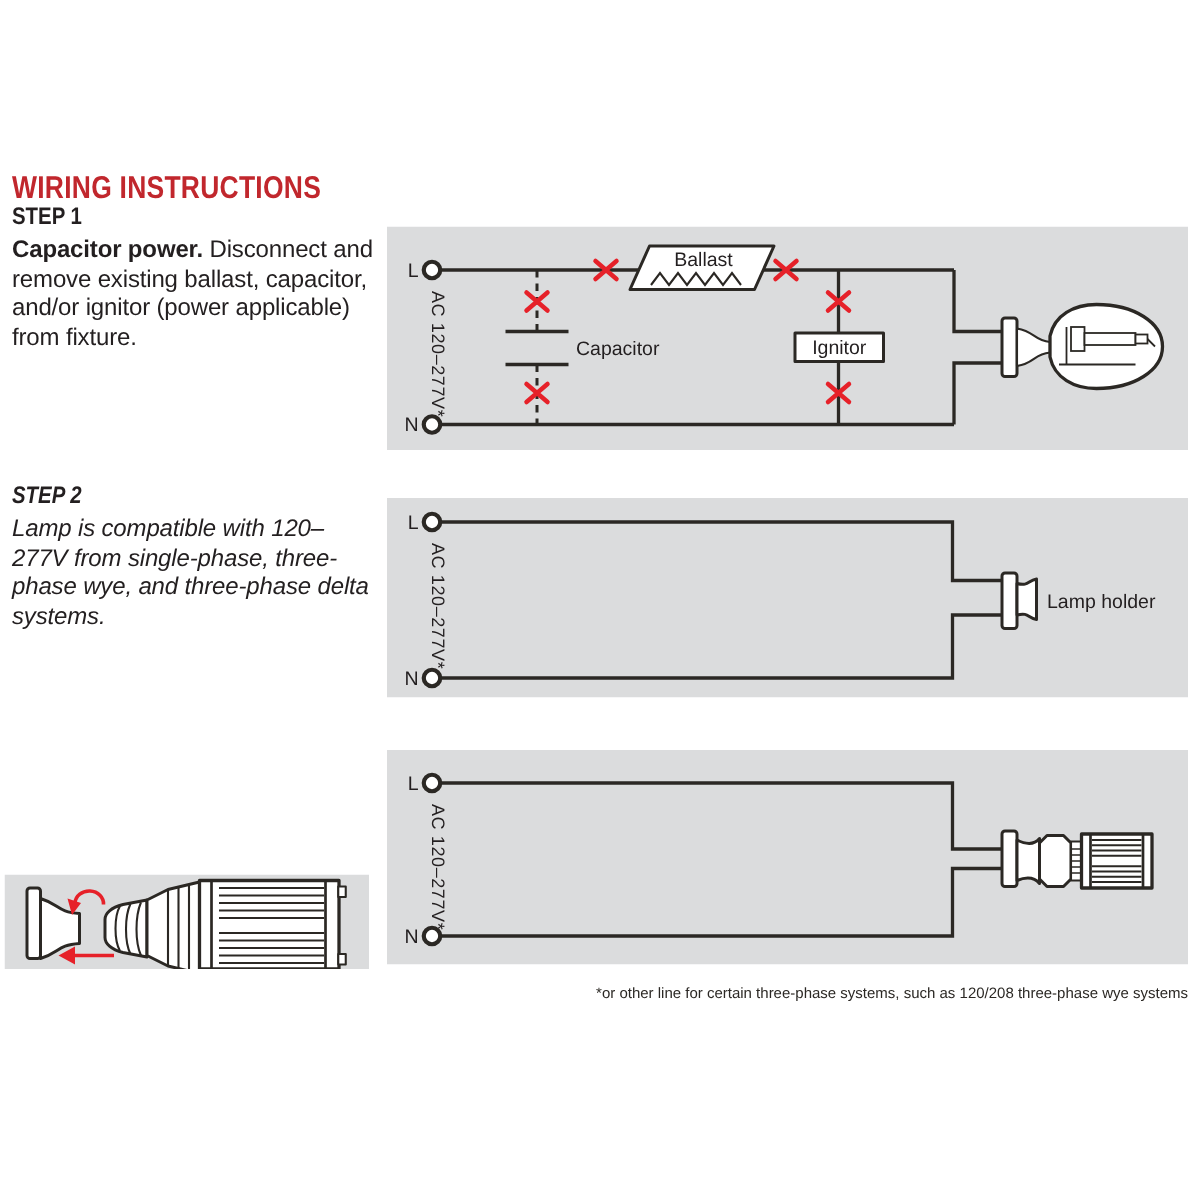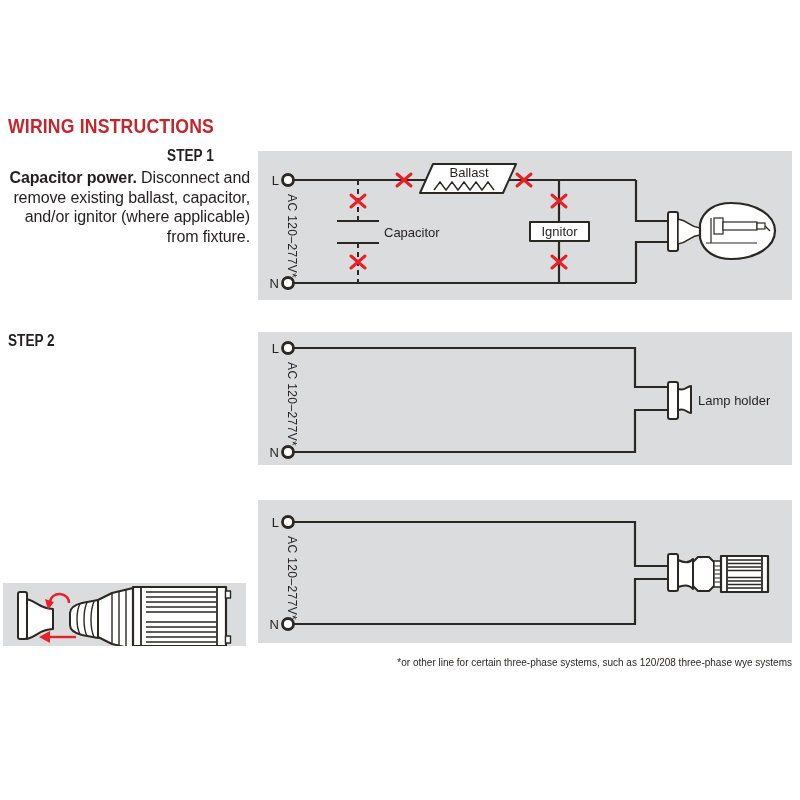--- a/index.html
+++ b/index.html
@@ -13,22 +13,22 @@
     transform:scaleX(0.84);transform-origin:left top;white-space:nowrap;
     letter-spacing:0.2px;
   }
   .step-text{position:absolute;left:8px;width:242px;}
   .step-text h2{
     margin:0 0 3px 0;font-size:16px;font-weight:bold;line-height:18px;
     transform:scaleX(0.85);transform-origin:left top;white-space:nowrap;
   }
   .step-text p{margin:0;font-size:16px;line-height:19.5px;letter-spacing:-0.1px;}
   .step-text p + p{margin-top:0;}
-  #step1-text{top:147px;text-align:right;}
-  #step2-text{top:332px;}
+  #step1-text{top:136px;}
+  #step2-text{top:322px;font-style:italic;}
   #step3-text{top:494px;}
   .panel{position:absolute;display:block;}
   #panel1{left:258px;top:151px;}
   #panel2{left:258px;top:332px;}
   #panel3{left:258px;top:500px;}
   #panel3-illus{left:3px;top:583px;}
   .footnote{
     position:absolute;right:8px;top:654px;margin:0;
     font-size:10px;line-height:18px;color:#2B2824;white-space:nowrap;
   }
@@ -49,21 +49,21 @@
 </style>
 </head>
 <body>
 
 <div class="page">
 
   <h1 class="title">WIRING INSTRUCTIONS</h1>
 
   <div class="step-text" id="step1-text">
     <h2>STEP 1</h2>
-    <p><b>Capacitor power.</b><span> Disconnect and remove existing ballast, capacitor, and/or ignitor (where applicable) from fixture.</span></p>
+    <p><b>Capacitor power.</b><span> Disconnect and remove existing ballast, capacitor, and/or ignitor (power applicable) from fixture.</span></p>
   </div>
 
   <svg class="panel" id="panel1" width="534" height="149" viewBox="258 151 534 149">
     <rect class="bg" x="258" y="151" width="534" height="149"></rect>
 
     <g>
       <path class="wire" d="M294,180 H427"></path>
       <path class="wire" d="M509,180 H636"></path>
       <path class="wire" d="M294,283 H636"></path>
       <path class="wire" d="M636,180 V221 H668"></path>
@@ -120,20 +120,21 @@
         <rect x="757" y="223" width="8" height="6" fill="#fff"></rect>
         <path d="M706,243 H757"></path>
         <path d="M711,218 V243"></path>
         <path d="M765,226 L770,231"></path>
       </g>
     </g>
   </svg>
 
   <div class="step-text" id="step2-text">
     <h2>STEP 2</h2>
+    <p>Lamp is compatible with 120–277V from single-phase, three-phase wye, and three-phase delta systems.</p>
   </div>
 
   <svg class="panel" id="panel2" width="534" height="133" viewBox="258 332 534 133">
     <rect class="bg" x="258" y="332" width="534" height="133"></rect>
     <g>
       <path class="wire" d="M294,348 H635 V387 H668"></path>
       <path class="wire" d="M294,452 H635 V410 H668"></path>
     </g>
     <g>
       <circle class="node" cx="288" cy="348" r="5.5"></circle>

